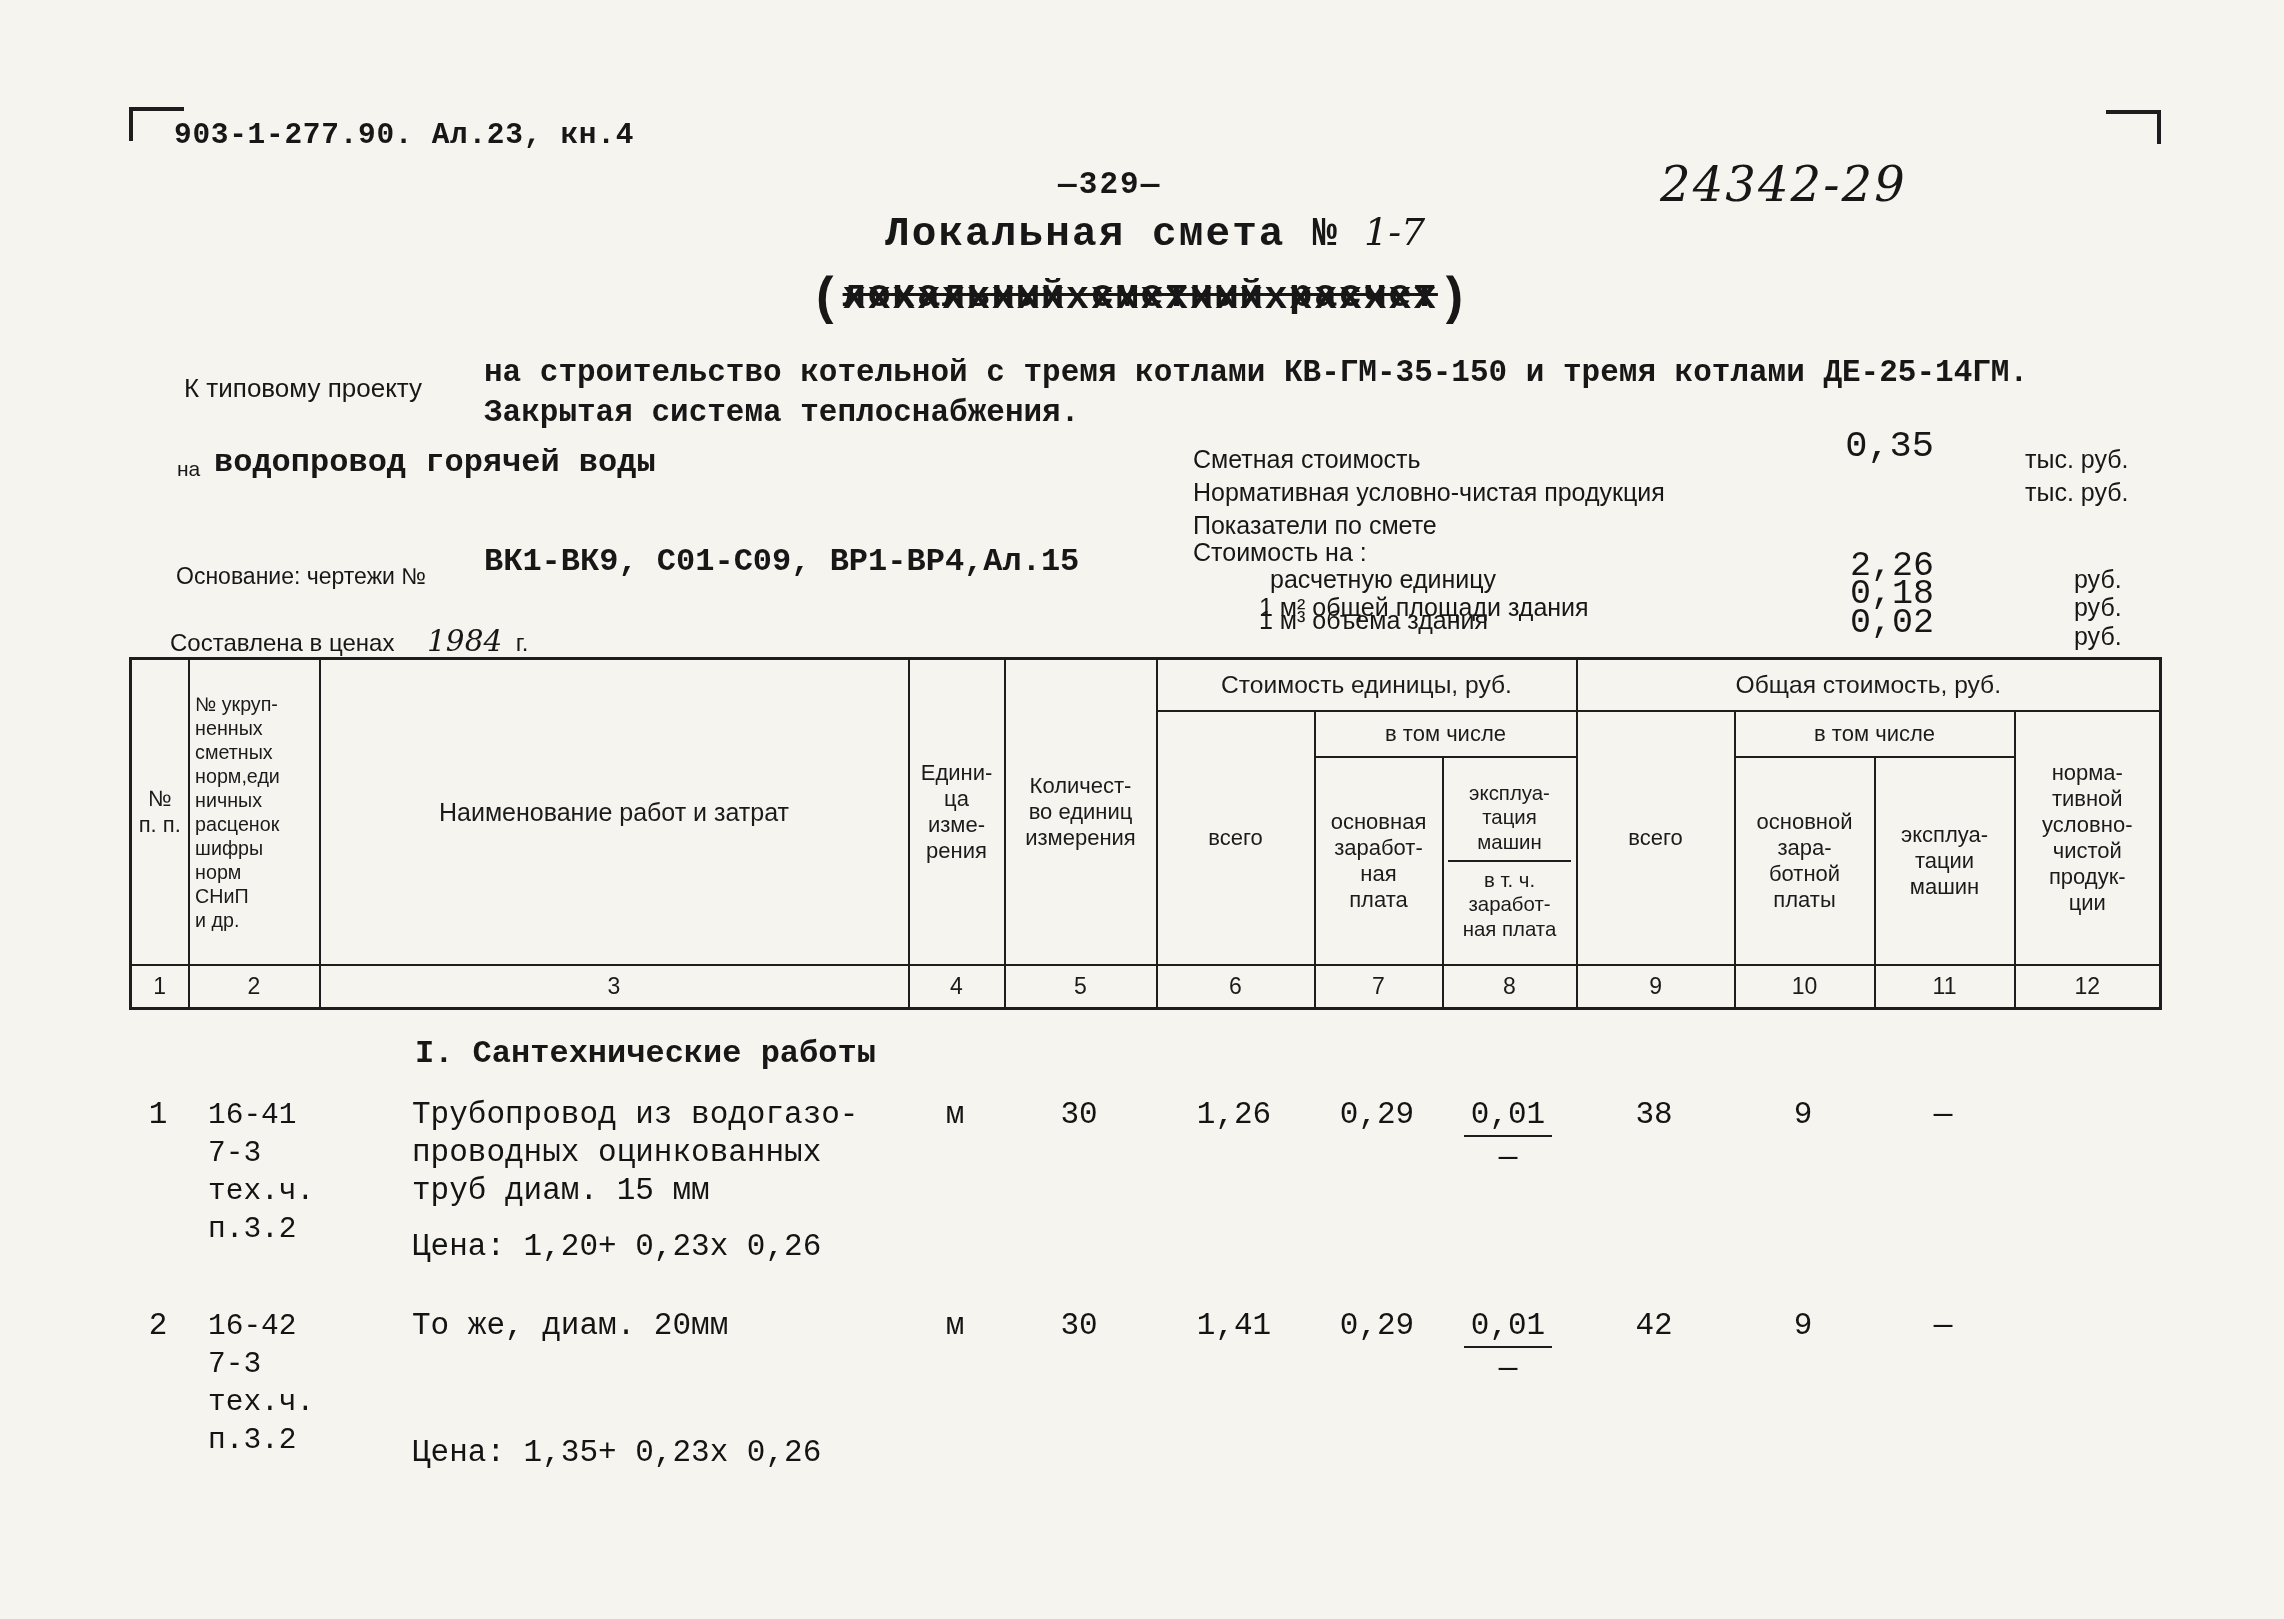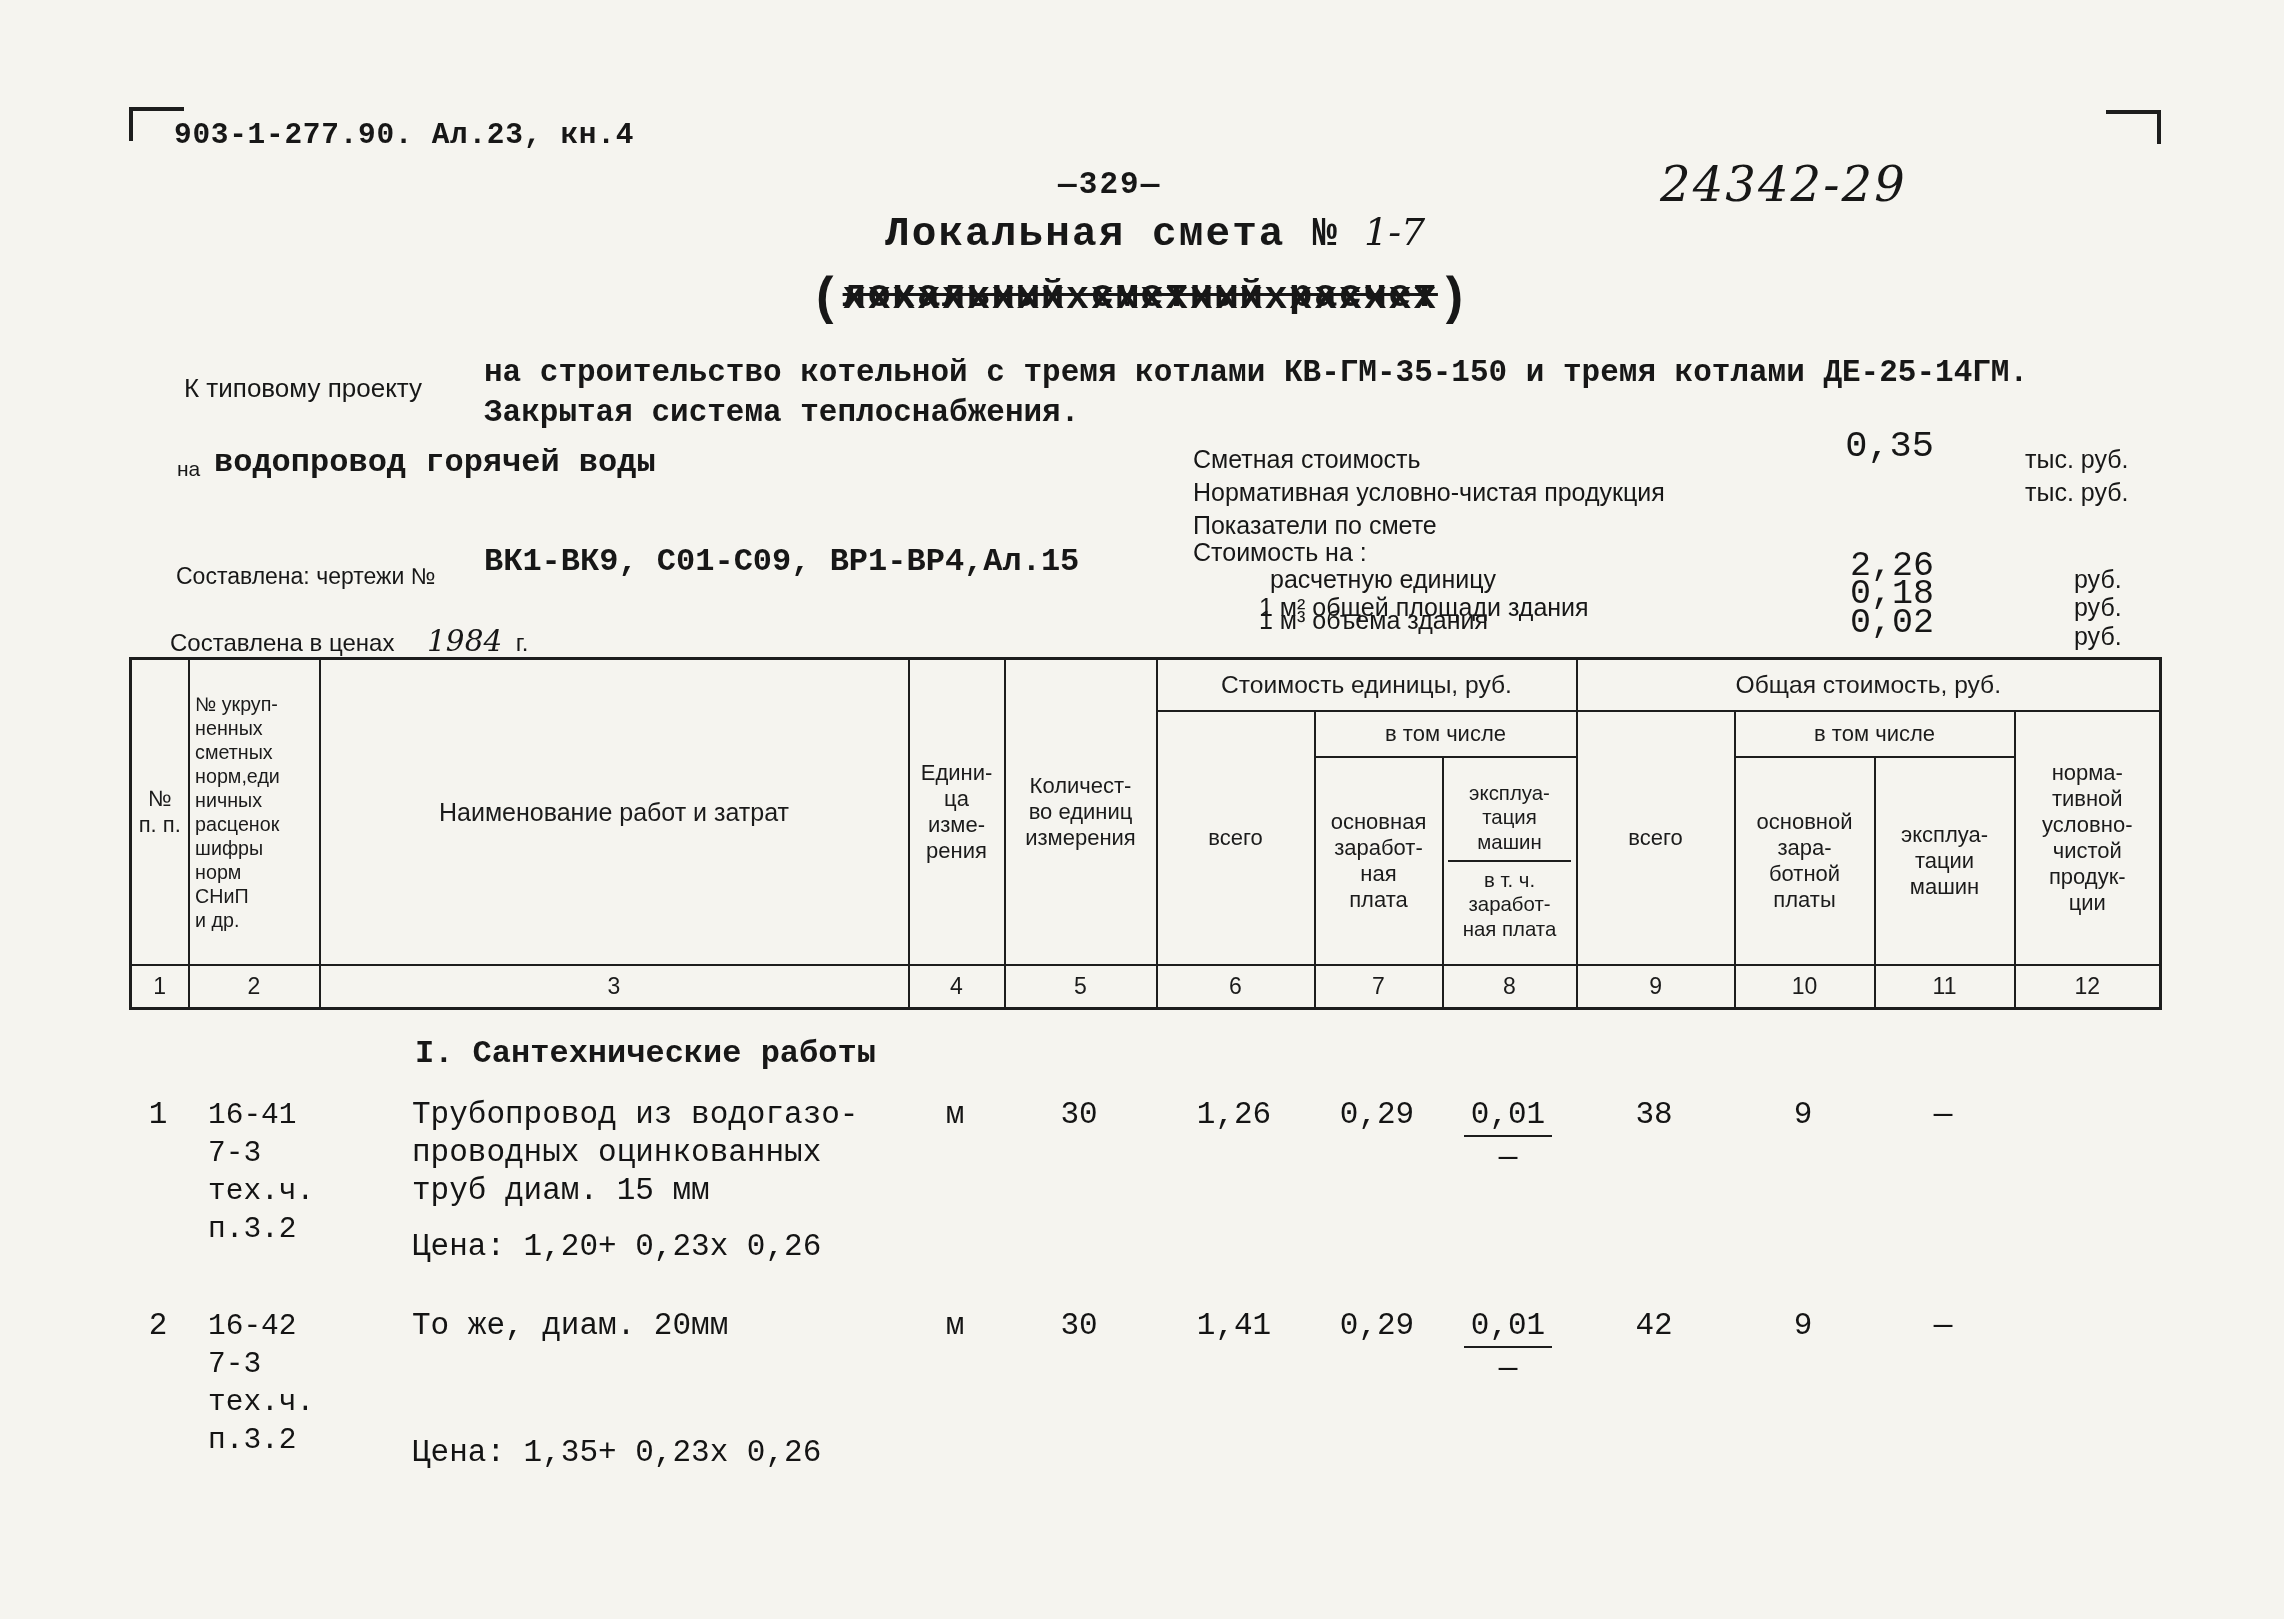--- a/index.html
+++ b/index.html
@@ -87,21 +87,21 @@
   <div class="abs sans" style="left:2074px;top:565px;font-size:25px;">руб.</div>
 
   <div class="abs sans" style="left:1259px;top:593px;font-size:25px;">1 м² общей площади здания</div>
   <div class="abs" style="left:1786px;top:574px;width:148px;text-align:right;font-size:35px;">0,18</div>
   <div class="abs sans" style="left:2074px;top:593px;font-size:25px;">руб.</div>
 
   <div class="abs sans" style="left:1259px;top:594px;font-size:25px;margin-top:12px;">1 м³ объема здания</div>
   <div class="abs" style="left:1786px;top:603px;width:148px;text-align:right;font-size:35px;">0,02</div>
   <div class="abs sans" style="left:2074px;top:622px;font-size:25px;">руб.</div>
 
-  <div class="abs sans" style="left:176px;top:563px;font-size:23px;">Составлена: чертежи №</div>
+  <div class="abs sans" style="left:176px;top:563px;font-size:23px;">Основание: чертежи №</div>
   <div class="abs bold" style="left:484px;top:543px;font-size:32px;">ВК1-ВК9, С01-С09, ВР1-ВР4,Ал.15</div>
 
   <div class="abs sans" style="left:170px;top:624px;font-size:24px;">
     <span>Составлена в ценах</span>
     <span class="hand" style="font-size:29.5px;margin-left:26px;">1984</span>
     <span style="margin-left:7px;">г.</span>
   </div>
 
   <table class="grid abs" style="left:129px;top:657px;">
     <colgroup>

